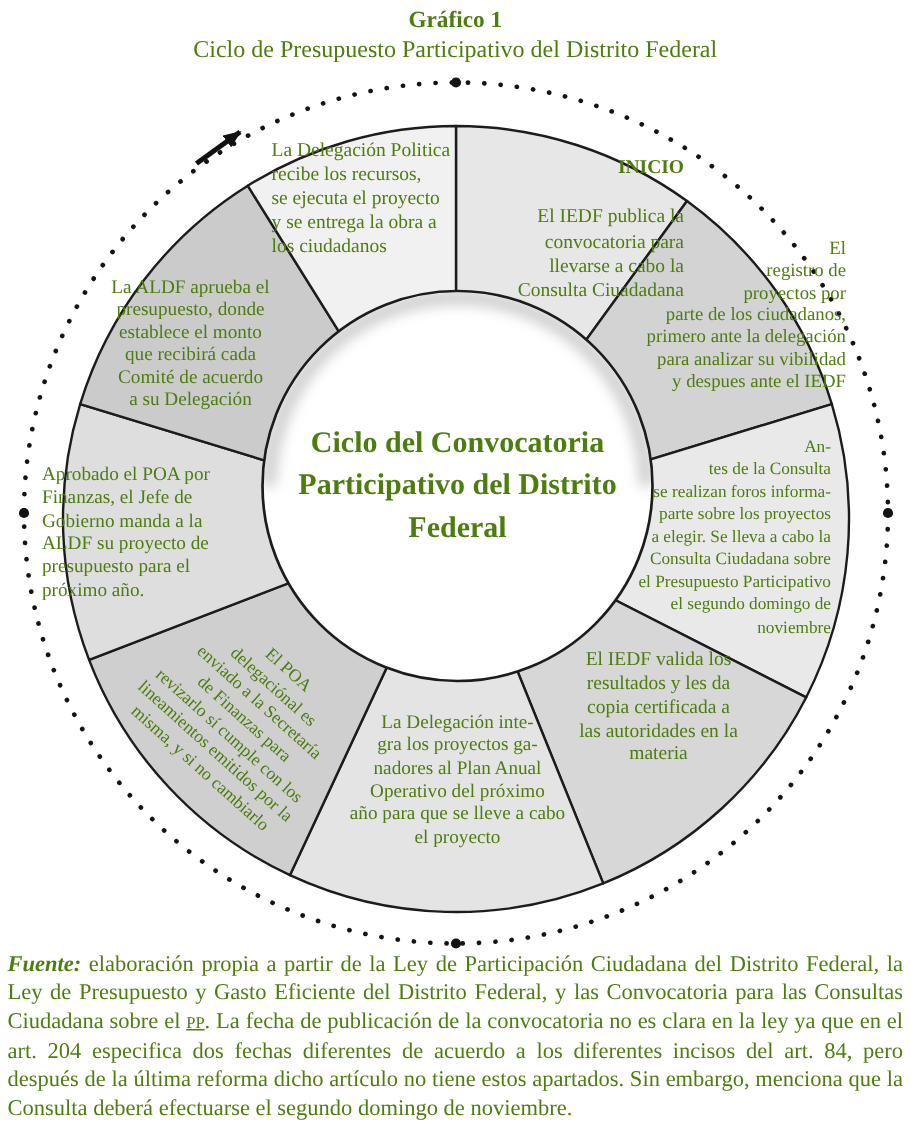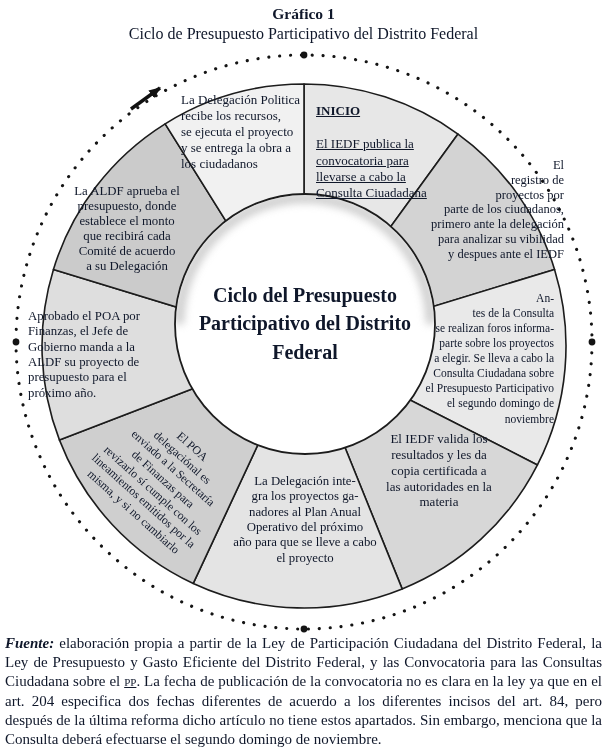--- a/index.html
+++ b/index.html
@@ -1,24 +1,24 @@
 <!DOCTYPE html>
 <html><head>
 <meta charset="utf-8">
 <style>
   html,body{margin:0;padding:0;background:#fff;}
   .page{position:relative;width:607px;height:754px;background:#fff;overflow:hidden;
-        font-family:"Liberation Serif", serif;color:#0f172a;}
+        font-family:"Liberation Serif", serif;color:#4d7c0f;}
   .hdr-title{position:absolute;top:5px;left:0;width:607px;text-align:center;
              font-weight:bold;font-size:15.5px;}
   .hdr-sub{position:absolute;top:25px;left:0;width:607px;text-align:center;font-size:16px;}
   svg{position:absolute;left:0;top:0;}
   .seg{position:absolute;font-size:13px;line-height:1.2;white-space:pre-line;}
   .seg-h{font-weight:bold;}
-  .seg-inicio   {left:316px;top:87px; width:140px;text-align:left;line-height:1.26;text-decoration:underline;}
+  .seg-inicio   {left:316px;top:87px; width:140px;text-align:right;line-height:1.26;}
   .seg-delegacion{left:181px;top:92px;width:140px;text-align:left;line-height:1.24;}
   .seg-registro {left:392px;top:158px;width:172px;text-align:right;font-size:12.5px;line-height:1.18;}
   .seg-antes    {left:410px;top:291px;width:144px;text-align:right;font-size:11.5px;line-height:1.31;}
   .seg-valida   {left:356px;top:431px;width:166px;text-align:center;line-height:1.22;}
   .seg-integra  {left:212px;top:474px;width:186px;text-align:center;font-size:12.8px;line-height:1.2;}
   .seg-poa      {left:72px; top:428px;width:182px;text-align:center;font-size:11.8px;line-height:1.24;
                  transform:rotate(42deg);}
   .seg-aprobado {left:28px; top:309px;width:160px;font-size:12.8px;line-height:1.2;}
   .seg-aldf     {left:47px; top:184px;width:160px;text-align:center;font-size:12.8px;line-height:1.18;}
   .center-title{position:absolute;left:154px;top:281px;width:302px;text-align:center;
@@ -127,19 +127,19 @@
 establece el monto
 que recibirá cada
 Comité de acuerdo
 a su Delegación</div>
   <div class="seg seg-delegacion">La Delegación Politica
 recibe los recursos,
 se ejecuta el proyecto
 y se entrega la obra a
 los ciudadanos</div>
 
-  <div class="center-title">Ciclo del Presupuesto
+  <div class="center-title">Ciclo del Convocatoria
 Participativo del Distrito
 Federal</div>
 
   <p class="footer"><b>Fuente:</b><span> elaboración propia a partir de la Ley de Participación Ciudadana del Distrito Federal, la Ley de Presupuesto y Gasto Eficiente del Distrito Federal, y las Convocatoria para las Consultas Ciudadana sobre el </span><span class="sc">pp</span><span>. La fecha de publicación de la convocatoria no es clara en la ley ya que en el art. 204 especifica dos fechas diferentes de acuerdo a los diferentes incisos del art. 84, pero después de la última reforma dicho artículo no tiene estos apartados. Sin embargo, menciona que la Consulta deberá efectuarse el segundo domingo de noviembre.</span></p>
 
 </div>
 
 </body></html>

